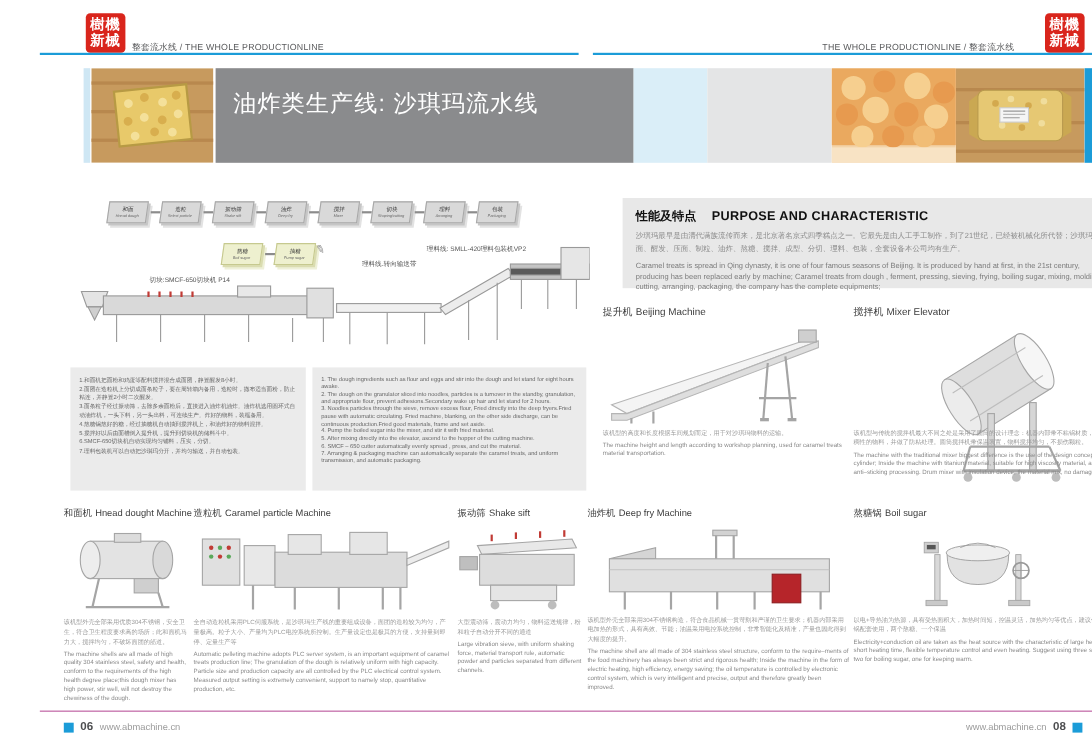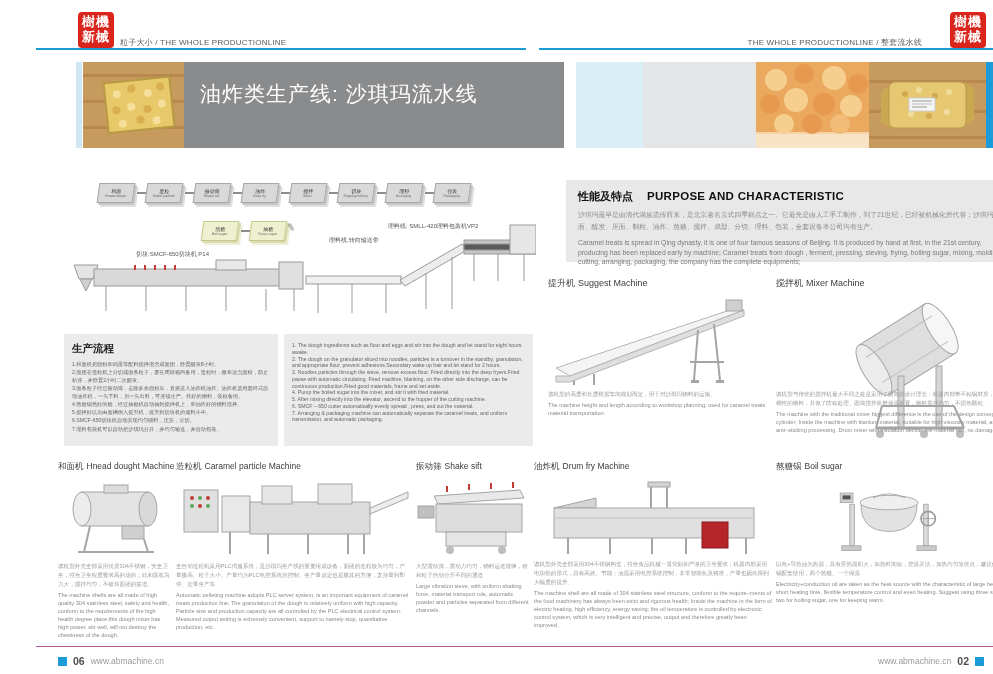--- a/index.html
+++ b/index.html
@@ -17,21 +17,21 @@
   #hdr-cap-right { right:84px; text-align:left; }
   .hdr-line { position:absolute; top:48px; height:2px; background:#1b9cd8; }
   #hdr-line-left { left:0; width:490px; }
   #hdr-line-right { left:503px; width:490px; }
 
   
   #banner { position:absolute; left:0; top:62px; width:993px; height:86px; }
   .bnr-block { position:absolute; top:0; height:86px; }
   #bnr-strip   { left:40px;  width:6px;   background:#cfe7f4; }
   #bnr-photo1  { left:47px;  width:111px; }
-  #bnr-title   { left:148px; width:380px; background:#8a8b8d; color:#fff; padding:18px 0 0 16px; }
+  #bnr-title   { left:160px; width:380px; background:#8a8b8d; color:#fff; padding:18px 0 0 16px; }
   #bnr-title .t-zh { font-size:21px; letter-spacing:1px; }
   #bnr-title .t-en { font-size:11.5px; margin-top:3px; }
   #bnr-blue1   { left:540px; width:67px;  background:#daeef8; }
   #bnr-gray1   { left:607px; width:113px; background:#e4e5e6; }
   #bnr-photo2  { left:720px; width:113px; }
   #bnr-photo3  { left:833px; width:117px; }
   #bnr-blue2   { left:950px; width:43px;  background:#1b9cd8; }
   .bnr-block svg { display:block; }
 
   
@@ -98,21 +98,21 @@
 </style>
 </head>
 <body>
 
 <div id="page">
 
   <div class="seal" id="seal-left">
     <span>樹機</span>
     <span>新械</span>
   </div>
-  <div class="hdr-cap" id="hdr-cap-left">粒子大小 / THE WHOLE PRODUCTIONLINE</div>
+  <div class="hdr-cap" id="hdr-cap-left">整套流水线 / THE WHOLE PRODUCTIONLINE</div>
   <div class="hdr-cap" id="hdr-cap-right">THE WHOLE PRODUCTIONLINE / 整套流水线</div>
   <div class="seal" id="seal-right">
     <span>樹機</span>
     <span>新械</span>
   </div>
   <div class="hdr-line" id="hdr-line-left"></div>
   <div class="hdr-line" id="hdr-line-right"></div>
 
   <div id="banner">
     <div class="bnr-block" id="bnr-strip"></div>
@@ -294,21 +294,20 @@
       <rect x="88" y="50" width="2" height="5"></rect>
         <rect x="98" y="50" width="2" height="5"></rect>
       <rect x="108" y="50" width="2" height="5"></rect>
     </g>
   </svg>
   <div class="diag-label" id="diag-label-cut">切块:SMCF-650切块机 P14</div>
   <div class="diag-label" id="diag-label-turn">理料线.转向输送带</div>
   <div class="diag-label" id="diag-label-pack">理料线: SMLL-420理料包装机VP2</div>
 
   <div class="proc-box" id="proc-zh">
-    <div class="proc-title-zh">生产流程</div>
     <ul>
       <li>1.和面机把面粉和鸡蛋等配料搅拌混合成面团，静置醒发8小时。</li>
       <li>2.面团在造粒机上分切成面条粒子，要在周转箱内备用，造粒时，撒布适当面粉，防止粘连，并静置2小时二次醒发。</li>
       <li>3.面条粒子经过振动筛，去除多余面粉后，直接进入油炸机油炸。油炸机选用圆环式自动油炸机，一头下料，另一头出料，可连续生产。炸好的物料，装框备用。</li>
       <li>4.熬糖锅熬好的糖，经过抽糖机自动抽到搅拌机上，和油炸好的物料混拌。</li>
       <li>5.搅拌好以后由面槽倒入提升机，提升到切块机的储料斗中。</li>
       <li>6.SMCF-650切块机自动实现均匀铺料，压实，分切。</li>
       <li>7.理料包装机可以自动把沙琪玛分开，并均匀输送，并自动包装。</li>
     </ul>
   </div>
@@ -327,41 +326,41 @@
   <div id="purpose">
     <div class="p-head">
       <span class="p-zh-t">性能及特点</span>
       <span class="p-en-t">PURPOSE AND CHARACTERISTIC</span>
     </div>
     <div class="p-zh-x">沙琪玛最早是由清代满族流传而来，是北京著名京式四季糕点之一。它最先是由人工手工制作，到了21世纪，已经被机械化所代替；沙琪玛从和面、醒发、压面、制粒、油炸、熬糖、搅拌、成型、分切、理料、包装，全套设备本公司均有生产。</div>
     <div class="p-en-x">Caramel treats is spread in Qing dynasty, it is one of four famous seasons of Beijing. It is produced by hand at first, in the 21st century, producing has been replaced early by machine; Caramel treats from dough , ferment, pressing, sieving, frying, boiling sugar, mixing, molding, cutting, arranging, packaging, the company has the complete equipments;</div>
   </div>
 
   <div class="m-title" id="t-elevator">
-    <span class="zh">提升机</span><span>Suggest Machine</span>
+    <span class="zh">提升机</span><span>Beijing Machine</span>
   </div>
   <svg class="m-photo" id="p-elevator" width="228" height="95" viewBox="0 0 228 95">
     <polygon points="8,76 182,18 196,18 22,84" fill="#f4f4f4" stroke="#b5b5b5"></polygon>
     <polygon points="8,84 22,84 196,18 196,24 22,90 8,90" fill="#dedede" stroke="#b5b5b5"></polygon>
     <rect x="178" y="8" width="16" height="11" fill="#cfcfcf" stroke="#a5a5a5"></rect>
     <line x1="150" y1="38" x2="146" y2="88" stroke="#a5a5a5" stroke-width="2"></line>
     <line x1="166" y1="32" x2="172" y2="88" stroke="#a5a5a5" stroke-width="2"></line>
     <line x1="142" y1="70" x2="176" y2="70" stroke="#a5a5a5" stroke-width="2"></line>
     <rect x="143" y="88" width="8" height="3" fill="#a5a5a5"></rect>
       <rect x="168" y="88" width="8" height="3" fill="#a5a5a5"></rect>
     <line x1="26" y1="88" x2="26" y2="93" stroke="#a5a5a5" stroke-width="2"></line>
     <line x1="46" y1="82" x2="46" y2="93" stroke="#a5a5a5" stroke-width="2"></line>
   </svg>
   <div class="m-cap" id="c-elevator">
     <div class="zh">该机型的高度和长度根据车间规划而定，用于对沙琪玛物料的运输。</div>
     <div class="en">The machine height and length according to workshop planning, used for caramel treats material transportation.</div>
   </div>
 
   <div class="m-title" id="t-mixer">
-    <span class="zh">搅拌机</span><span>Mixer Machine</span>
+    <span class="zh">搅拌机</span><span>Mixer Elevator</span>
   </div>
   <svg class="m-photo" id="p-mixer" width="165" height="158" viewBox="0 0 165 158">
     <g transform="rotate(-32 80 62)">
       <rect x="44" y="34" width="78" height="58" fill="#dedede" stroke="#a5a5a5"></rect>
       <ellipse cx="44" cy="63" rx="11" ry="29" fill="#ececec" stroke="#a5a5a5"></ellipse>
       <ellipse cx="122" cy="63" rx="11" ry="29" fill="#f6f6f6" stroke="#a5a5a5"></ellipse>
       <line x1="44" y1="48" x2="122" y2="48" stroke="#bdbdbd"></line>
       <line x1="44" y1="78" x2="122" y2="78" stroke="#bdbdbd"></line>
     </g>
     <rect x="74" y="88" width="6" height="52" fill="#d6d6d6" stroke="#a5a5a5"></rect>
@@ -438,21 +437,21 @@
     <rect x="30" y="54" width="60" height="14" fill="#e5e5e5" stroke="#a5a5a5"></rect>
     <circle cx="34" cy="72" r="4" fill="#bdbdbd"></circle>
       <circle cx="86" cy="72" r="4" fill="#bdbdbd"></circle>
   </svg>
   <div class="m-cap" id="c-sieve">
     <div class="zh">大型震动筛，震动力均匀，物料运送规律，粉和粒子自动分开不同的通道</div>
     <div class="en">Large vibration sieve, with uniform shaking force, material transport rule, automatic powder and particles separated from different channels.</div>
   </div>
 
   <div class="m-title m-title-sm" id="t-fryer">
-    <span class="zh">油炸机</span><span>Drum fry Machine</span>
+    <span class="zh">油炸机</span><span>Deep fry Machine</span>
   </div>
   <svg class="m-photo" id="p-fryer" width="236" height="80" viewBox="0 0 236 80">
     <rect x="114" y="4" width="22" height="5" fill="#d2d2d2" stroke="#a5a5a5"></rect>
     <line x1="117" y1="9" x2="117" y2="30" stroke="#a5a5a5" stroke-width="2"></line>
     <line x1="133" y1="9" x2="133" y2="30" stroke="#a5a5a5" stroke-width="2"></line>
     <polygon points="20,30 62,20 62,30" fill="#d5d5d5" stroke="#a5a5a5"></polygon>
     <rect x="20" y="30" width="200" height="30" fill="#e0e0e0" stroke="#a5a5a5"></rect>
     <line x1="20" y1="40" x2="220" y2="40" stroke="#c2c2c2"></line>
     <rect x="168" y="44" width="26" height="26" fill="#b6252a" stroke="#8c1d20"></rect>
     <line x1="34" y1="60" x2="34" y2="76" stroke="#a5a5a5" stroke-width="2"></line>
@@ -489,17 +488,17 @@
   </div>
 
   <div id="footer-line"></div>
   <div class="footer" id="footer-left">
     <span class="f-sq"></span>
     <span class="f-num">06</span>
     <span class="f-url">www.abmachine.cn</span>
   </div>
   <div class="footer" id="footer-right">
     <span class="f-url">www.abmachine.cn</span>
-    <span class="f-num">02</span>
+    <span class="f-num">08</span>
     <span class="f-sq"></span>
   </div>
 
 </div>
 
 </body></html>

